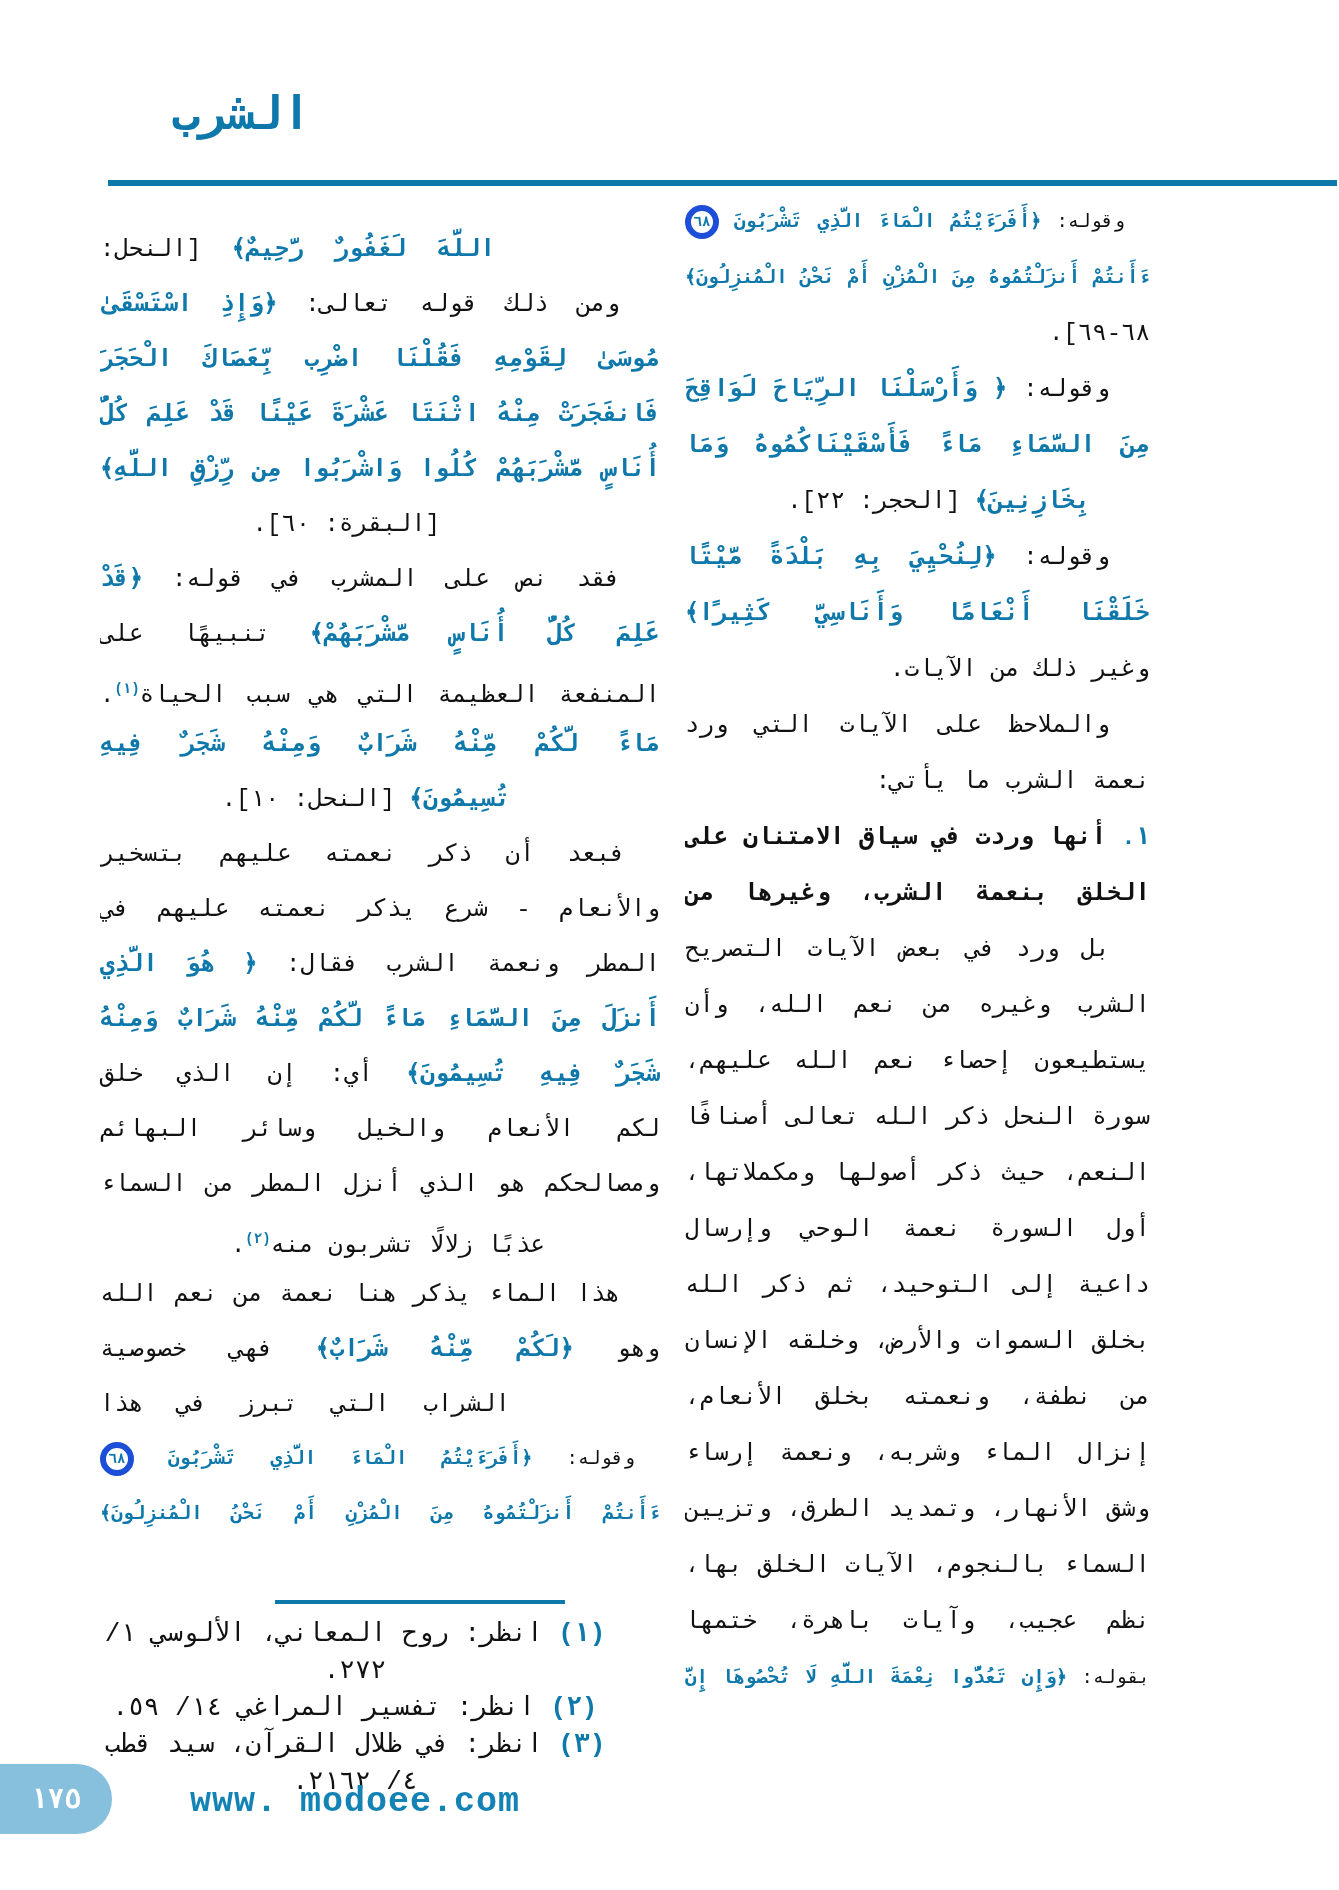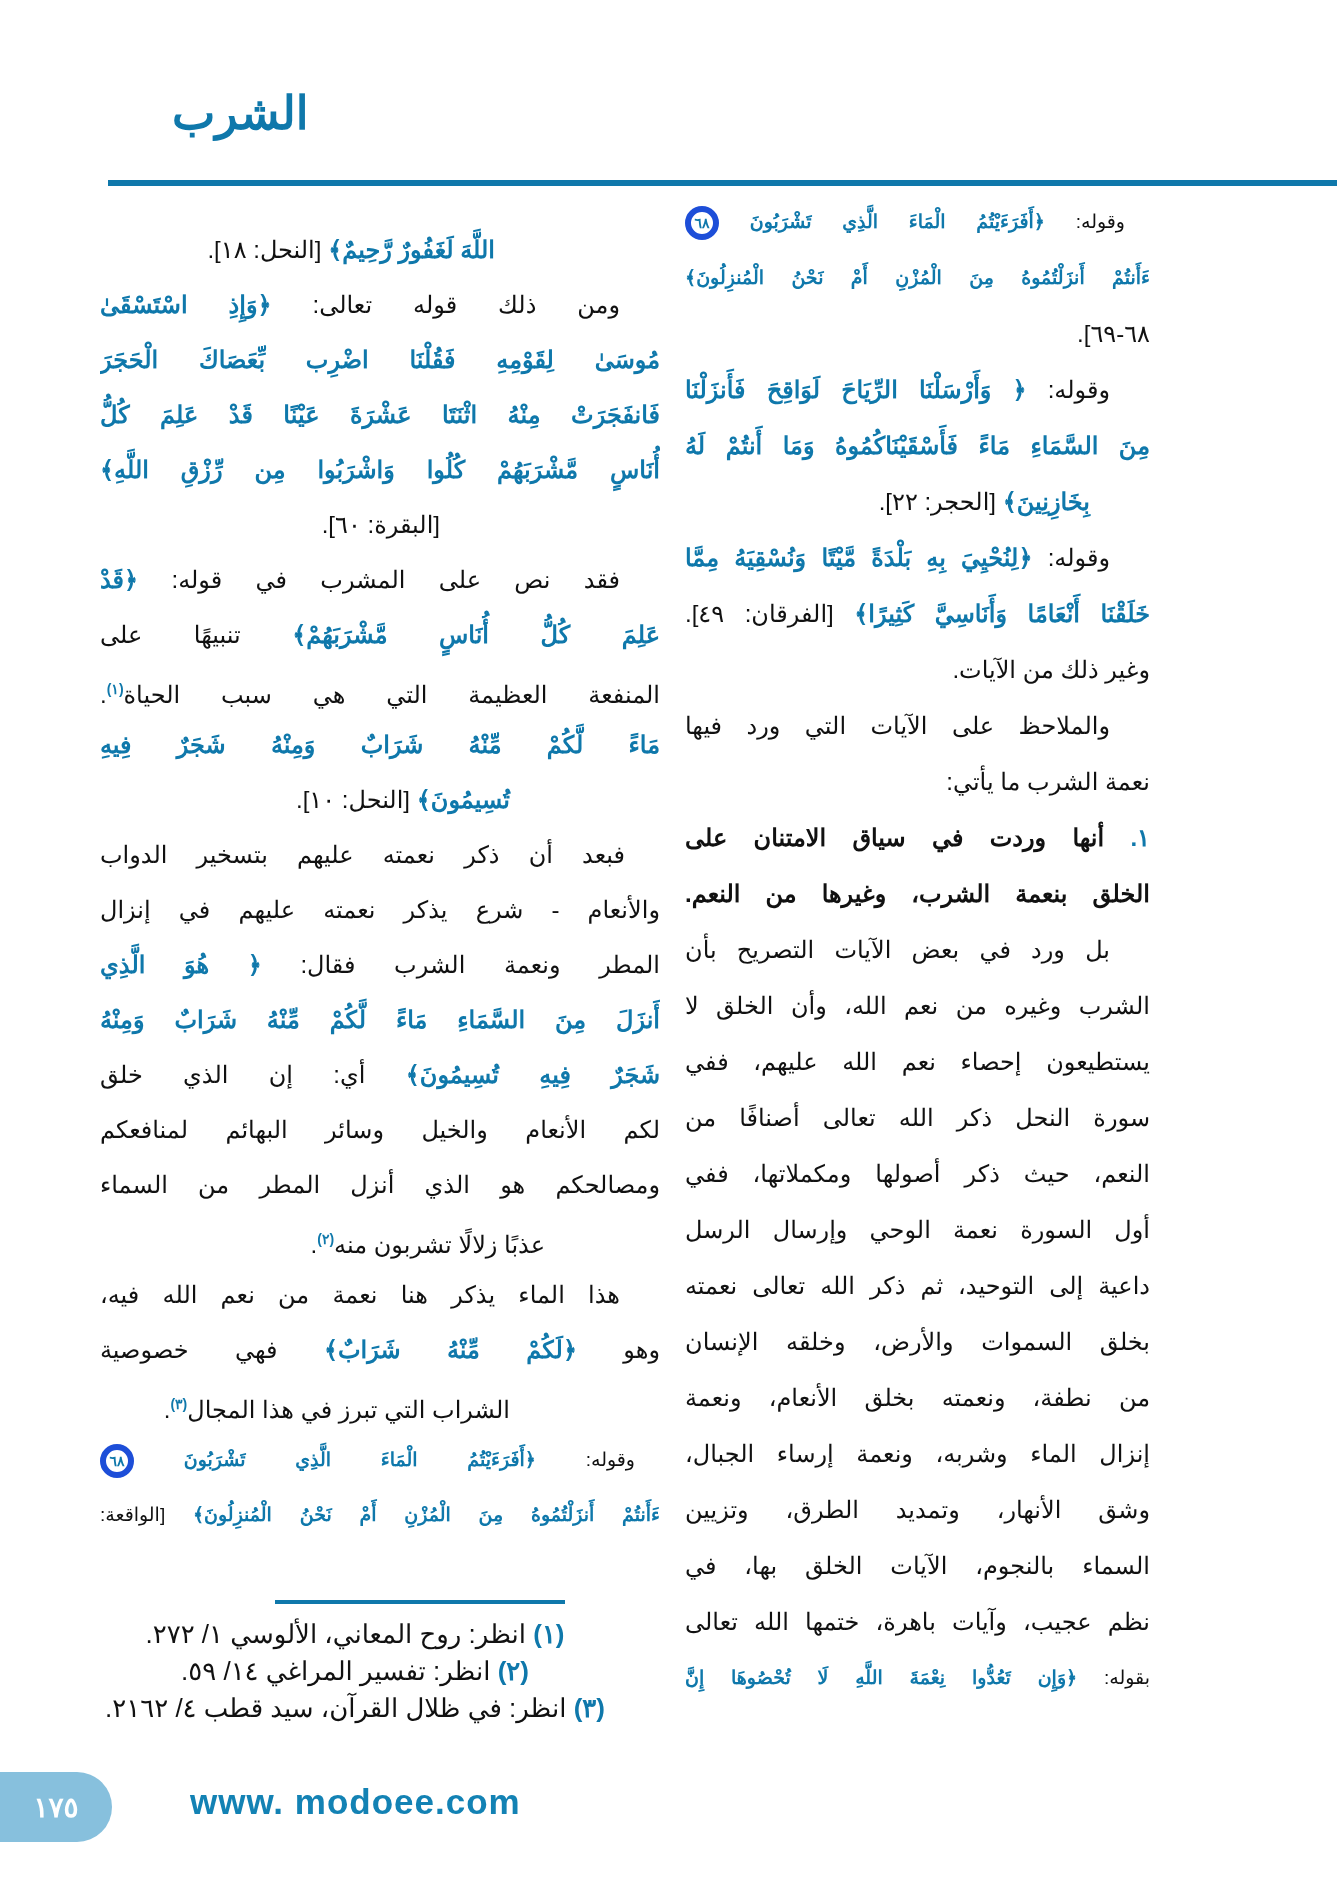--- a/index.html
+++ b/index.html
@@ -1,17 +1,17 @@
 <!DOCTYPE html>
 <html lang="ar"><head>
 <meta charset="utf-8">
 <style>
   html,body{margin:0;padding:0;background:#e8e8e8;}
   .page{position:relative;width:1339px;height:1890px;background:#ffffff;
-        font-family:Liberation Sans, sans-serif;color:#111;overflow:hidden;}
+        font-family:Liberation Mono, monospace;color:#111;overflow:hidden;}
   .page-title{position:absolute;left:172px;top:86px;font-size:46px;font-weight:bold;
         color:#0f78ab;direction:rtl;}
   .header-rule{position:absolute;left:108px;right:2px;top:180px;height:6px;background:#0f78ab;}
   .col{position:absolute;direction:rtl;}
   #col-right{left:685px;top:194px;width:465px;}
   #col-left{left:100px;top:222px;width:560px;}
   .line{direction:rtl;text-align:justify;text-align-last:justify;overflow:hidden;
         font-size:24px;}
   #col-right .line{height:56px;line-height:56px;}
   #col-left .line{height:55px;line-height:55px;}
@@ -28,21 +28,21 @@
         line-height:normal;box-sizing:border-box;}
   .footnotes{position:absolute;left:100px;top:1600px;width:560px;direction:rtl;}
   .footnote-separator{width:290px;height:4px;background:#0f78ab;margin:0 95px 12px 0;}
   .footnote-line{direction:rtl;text-align:center;font-size:26px;line-height:37px;
         padding-right:50px;}
   .footnote-marker{color:#0f78ab;font-weight:bold;}
   .footnote-text{color:#111;}
   .page-badge{position:absolute;left:0;top:1764px;width:112px;height:70px;
         background:#87c0dd;border-radius:0 36px 36px 0;display:flex;
         align-items:center;justify-content:center;color:#ffffff;font-size:28px;
-        font-weight:bold;margin-top:8px;}
+        font-weight:bold;}
   .site-url{position:absolute;left:150px;top:1782px;font-size:35px;color:#1382b4;
         direction:ltr;font-weight:bold;letter-spacing:1px;margin-left:40px;}
 </style>
 </head>
 <body>
 
 <div class="page">
   <div class="page-title">الشرب</div>
   <div class="header-rule"></div>
 

